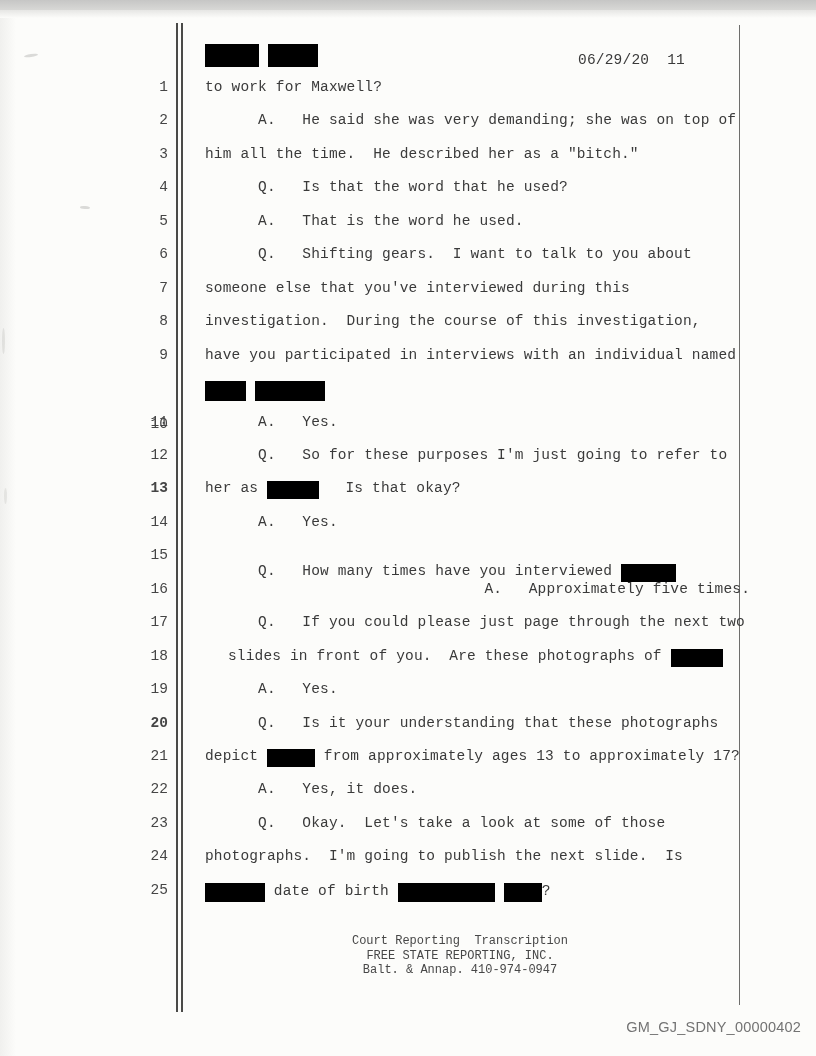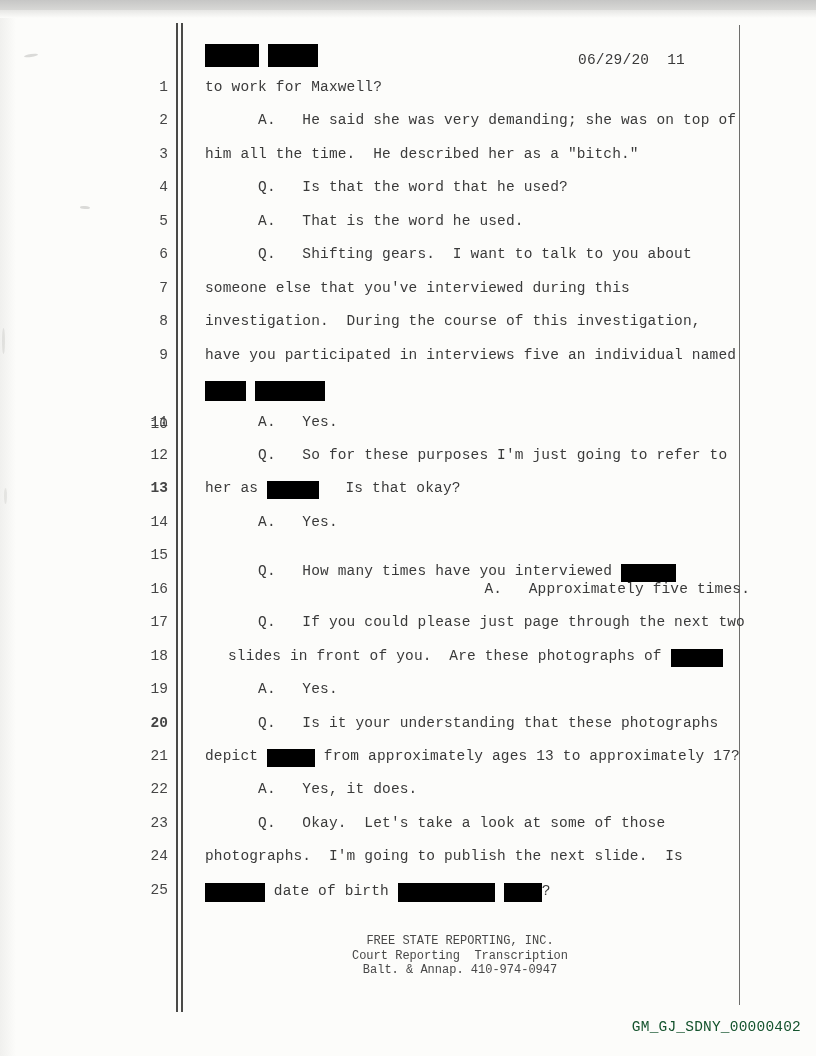--- a/index.html
+++ b/index.html
@@ -121,23 +121,23 @@
     line-height: 14.5px;
     color: #474747;
     white-space: pre;
   }
   .footer-line { white-space: pre; }
   
   .bates-number {
     position: absolute;
     top: 1019px;
     right: 15px;
-    font-family: Liberation Mono, monospace;
-    font-size: 14.5px;
-    color: #14532d;
+    font-family: Liberation Sans, sans-serif;
+    font-size: 14.5px;
+    color: #737373;
     letter-spacing: 0.2px;
   }
 </style>
 </head>
 <body>
 
 <div class="page">
   <div class="scan-band"></div>
   <div class="scan-band-fade"></div>
   <div class="scan-left-shade"></div>
@@ -165,21 +165,21 @@
       <div class="transcript-line" style="top: 177.35px;"><span class="seg">      Q.   Is that the word that he used?</span></div>
       <div class="line-number" style="top: 210.8px;">5</div>
       <div class="transcript-line" style="top: 210.8px;"><span class="seg">      A.   That is the word he used.</span></div>
       <div class="line-number" style="top: 244.25px;">6</div>
       <div class="transcript-line" style="top: 244.25px;"><span class="seg">      Q.   Shifting gears.  I want to talk to you about</span></div>
       <div class="line-number" style="top: 277.7px;">7</div>
       <div class="transcript-line" style="top: 277.7px;"><span class="seg">someone else that you've interviewed during this</span></div>
       <div class="line-number" style="top: 311.15px;">8</div>
       <div class="transcript-line" style="top: 311.15px;"><span class="seg">investigation.  During the course of this investigation,</span></div>
       <div class="line-number" style="top: 344.6px;">9</div>
-      <div class="transcript-line" style="top: 344.6px;"><span class="seg">have you participated in interviews five an individual named</span></div>
+      <div class="transcript-line" style="top: 344.6px;"><span class="seg">have you participated in interviews with an individual named</span></div>
       <div class="line-number" style="top: 378.05px; margin-top: 36px;">10</div>
       <div class="transcript-line" style="top: 378.05px;"><span class="redaction-box" style="width: 41px; height: 20px;"></span><span class="seg"> </span><span class="redaction-box" style="width: 70px; height: 20px;"></span></div>
       <div class="line-number" style="top: 411.5px;">11</div>
       <div class="transcript-line" style="top: 411.5px;"><span class="seg">      A.   Yes.</span></div>
       <div class="line-number" style="top: 444.95px;">12</div>
       <div class="transcript-line" style="top: 444.95px;"><span class="seg">      Q.   So for these purposes I'm just going to refer to</span></div>
       <div class="line-number" style="top: 478.4px; font-weight: bold;">13</div>
       <div class="transcript-line" style="top: 478.4px;"><span class="seg">her as </span><span class="redaction-box" style="width: 52px; height: 18px;"></span><span class="seg">   Is that okay?</span></div>
       <div class="line-number" style="top: 511.85px;">14</div>
       <div class="transcript-line" style="top: 511.85px;"><span class="seg">      A.   Yes.</span></div>
@@ -200,16 +200,16 @@
       <div class="line-number" style="top: 779.45px;">22</div>
       <div class="transcript-line" style="top: 779.45px;"><span class="seg">      A.   Yes, it does.</span></div>
       <div class="line-number" style="top: 812.9px; text-align: right;">23</div>
       <div class="transcript-line" style="top: 812.9px;"><span class="seg">      Q.   Okay.  Let's take a look at some of those</span></div>
       <div class="line-number" style="top: 846.35px;">24</div>
       <div class="transcript-line" style="top: 846.35px;"><span class="seg">photographs.  I'm going to publish the next slide.  Is</span></div>
       <div class="line-number" style="top: 879.8px;">25</div>
       <div class="transcript-line" style="top: 879.8px;"><span class="redaction-box" style="width: 60px; height: 19px;"></span><span class="seg"> date of birth </span><span class="redaction-box" style="width: 97px; height: 19px;"></span><span class="seg"> </span><span class="redaction-box" style="width: 38px; height: 19px;"></span><span class="seg">?</span></div>
     </div>
 
-  <div class="reporter-footer" id="reporter-footer"><div class="footer-line">FREE STATE REPORTING, INC.</div><div class="footer-line">Court Reporting  Transcription</div><div class="footer-line">Balt. &amp; Annap. 410-974-0947</div></div>
+  <div class="reporter-footer" id="reporter-footer"><div class="footer-line">Court Reporting  Transcription</div><div class="footer-line">FREE STATE REPORTING, INC.</div><div class="footer-line">Balt. &amp; Annap. 410-974-0947</div></div>
 
   <div class="bates-number">GM_GJ_SDNY_00000402</div>
 </div>
 
 </body></html>

